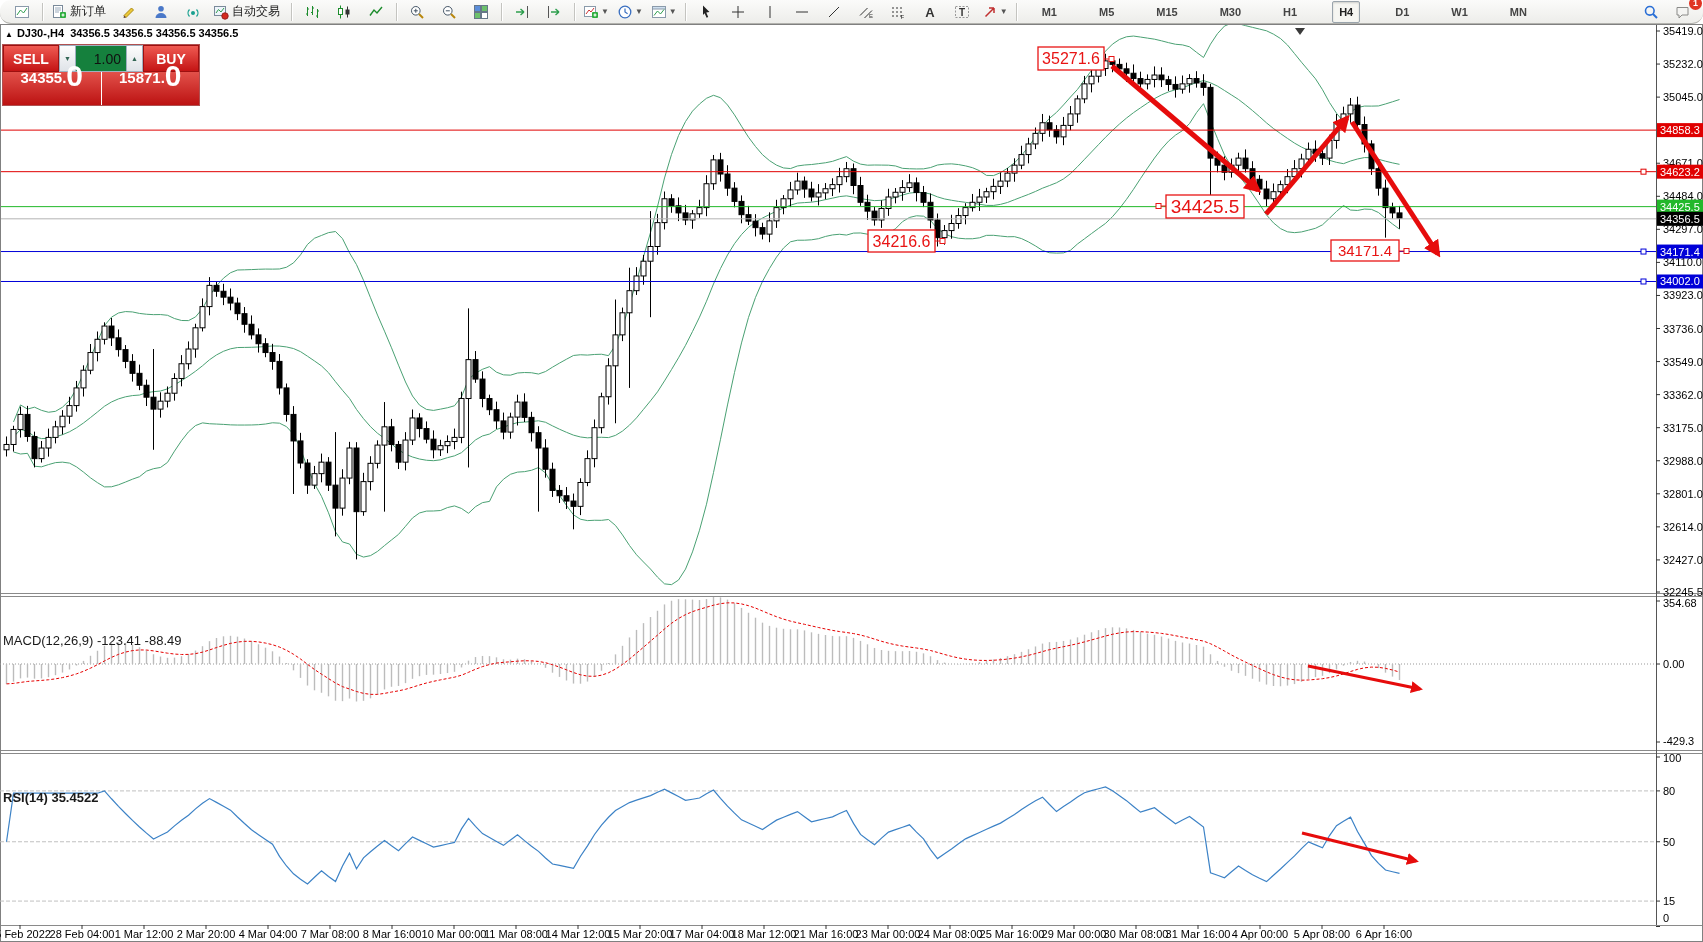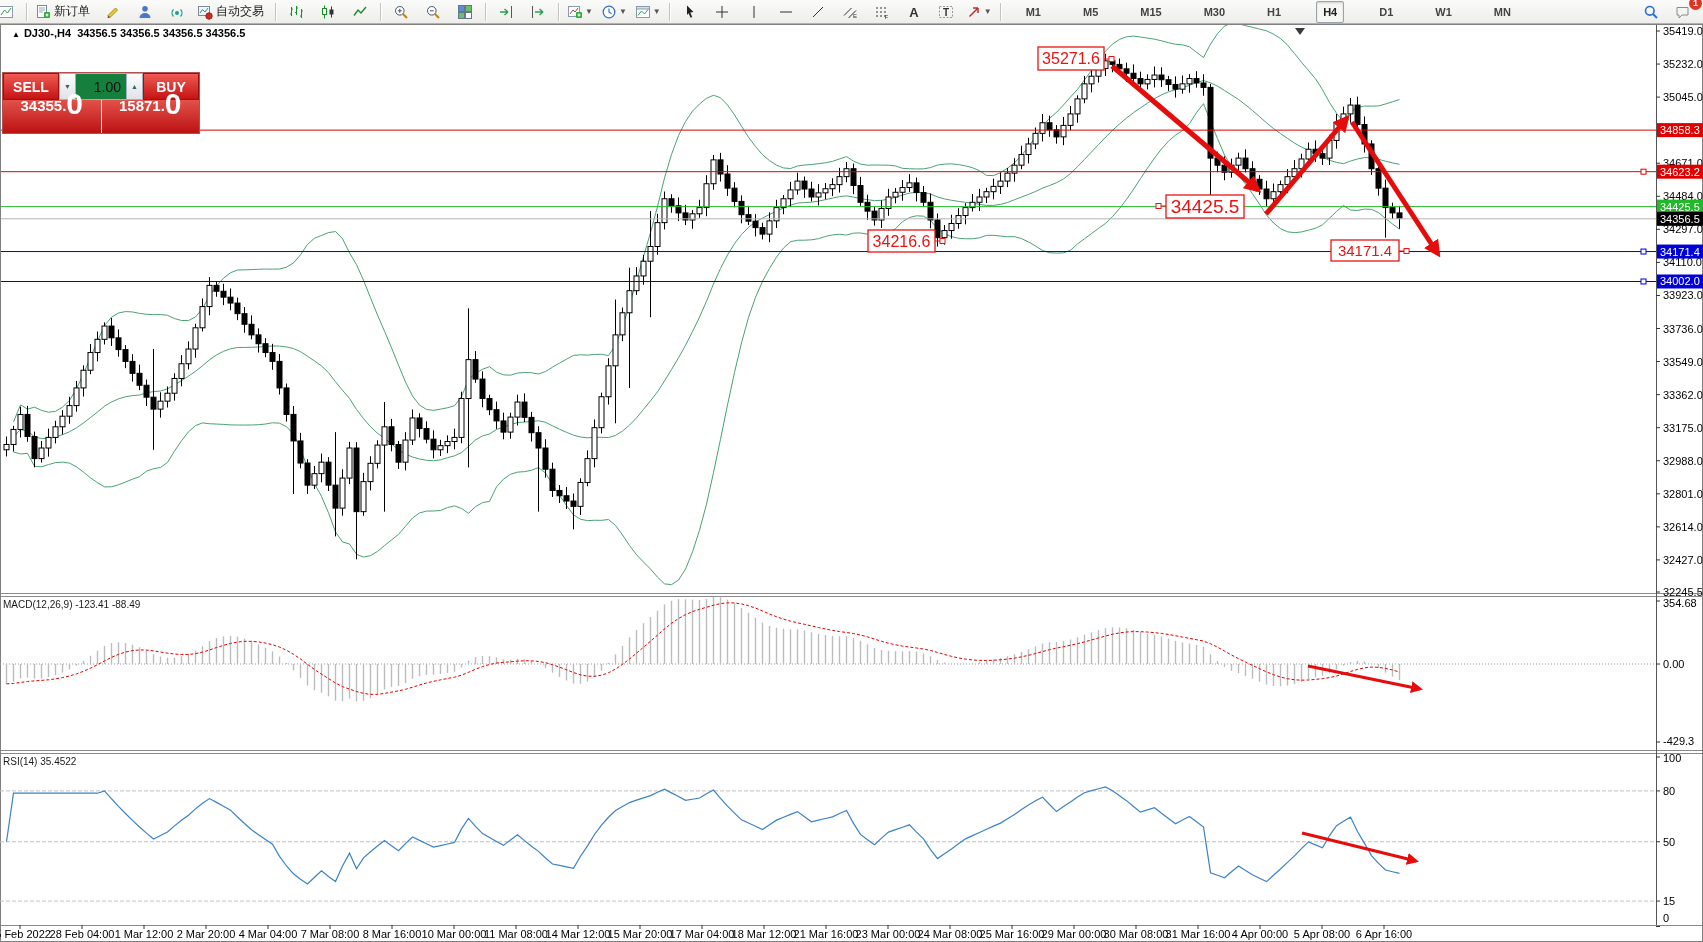--- a/index.html
+++ b/index.html
@@ -1,43 +1,43 @@
 <!DOCTYPE html>
 <html><head>
 <meta charset="utf-8">
 <style>
   html,body{margin:0;padding:0;background:#fff;}
   #app{position:relative;width:1703px;height:942px;overflow:hidden;
        font-family:"Liberation Sans",sans-serif;background:#fff;}
   
   #toolbar{position:absolute;left:0;top:0;width:1703px;height:24px;z-index:5;
     background:linear-gradient(#fbfbfa,#ededea);border-bottom:1px solid #b2b2ad;
-    display:flex;align-items:center;padding-left:0;box-sizing:border-box;}
+    display:flex;align-items:center;padding-left:16px;box-sizing:border-box;border-radius:11px;}
   .tbtn{height:22px;min-width:24px;display:flex;align-items:center;justify-content:center;
     padding:0 2px;margin:0 1px;border:1px solid transparent;border-radius:2px;cursor:default;}
   .tbtn svg{display:block;}
   .tbtn .lbl{font-size:12px;color:#222;margin:0 3px 0 3px;white-space:nowrap;}
   .tbtn .caret{font-size:8px;color:#555;margin-left:2px;}
   .tsep{width:1px;height:18px;background:#c4c4c0;margin:0 4px;box-shadow:1px 0 0 #fff;}
   .tfbtn{height:20px;padding:0 6px;margin:0 14px;font-size:11px;font-weight:bold;color:#444;
     display:flex;align-items:center;border:1px solid transparent;border-radius:2px;}
   .tfbtn.active{background:#f6f6f2;border:1px solid #9aa4ac;box-shadow:inset 0 1px 2px #cfcfcb;color:#222;}
   #tb-right{margin-left:auto;display:flex;align-items:center;margin-right:4px;}
   .badge{position:absolute;top:-4px;right:-5px;background:#e03524;color:#fff;font-size:9px;
     font-weight:bold;border-radius:50%;width:13px;height:13px;line-height:13px;text-align:center;}
   
   #svg-stage{position:absolute;left:0;top:0;z-index:1;}
-  #ohlc-title{position:absolute;left:5px;top:27px;z-index:3;font-size:11px;font-weight:bold;color:#000;margin-left:7px;}
+  #ohlc-title{position:absolute;left:5px;top:27px;z-index:3;font-size:11px;font-weight:bold;color:#000;}
   #ohlc-title .tri{font-size:8px;margin-right:4px;}
-  .panel-label{position:absolute;left:3px;z-index:3;font-size:10px;color:#1a1a1a;}
+  .panel-label{position:absolute;left:3px;z-index:3;font-size:13px;color:#1a1a1a;margin-top:34px;}
   #macd-label{top:599px;}
-  #rsi-label{top:756px;}
+  #rsi-label{top:756px;font-weight:bold;}
   
   #trade-widget{position:absolute;left:2px;top:44px;width:198px;z-index:4;
-    border:1px solid #b05050;background:#fff;box-sizing:border-box;margin-top:28px;}
+    border:1px solid #b05050;background:#fff;box-sizing:border-box;}
   #tw-top{display:flex;height:27px;}
   .twbtn{flex:0 0 56px;background:linear-gradient(#ef5a52,#c41414);color:#fff;font-size:14px;
     font-weight:bold;display:flex;align-items:center;justify-content:center;border:1px solid #9d1010;box-sizing:border-box;}
   .spin{flex:0 0 17px;background:linear-gradient(#fdfdfd,#dfe3e8);border:1px solid #9fb0c0;
     display:flex;align-items:center;justify-content:center;font-size:7px;color:#365;box-sizing:border-box;}
   #vol-field{flex:1;border-top:1px solid #9fb0c0;border-bottom:1px solid #9fb0c0;display:flex;
     align-items:center;justify-content:flex-end;padding-right:5px;font-size:14px;color:#111;background:#15803d;}
   #tw-bottom{display:flex;height:33px;background:#fff;}
   .pcell{flex:1;background:linear-gradient(#e2514a,#bc1212);color:#fff;display:flex;
     align-items:flex-end;justify-content:center;padding-bottom:15px;}

